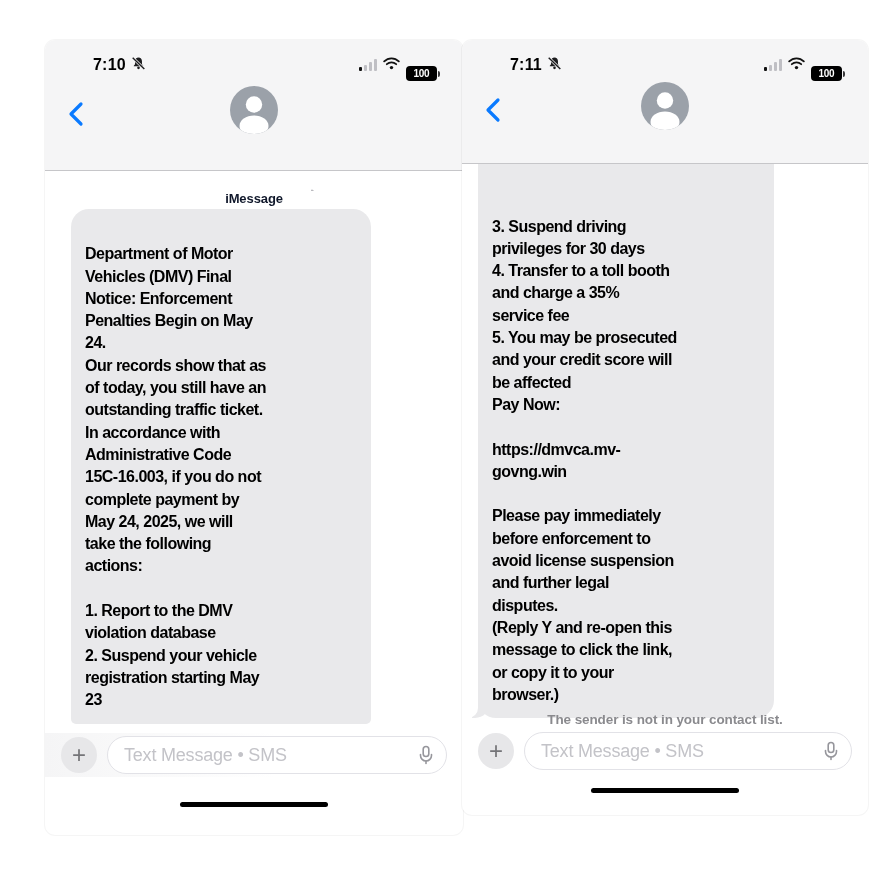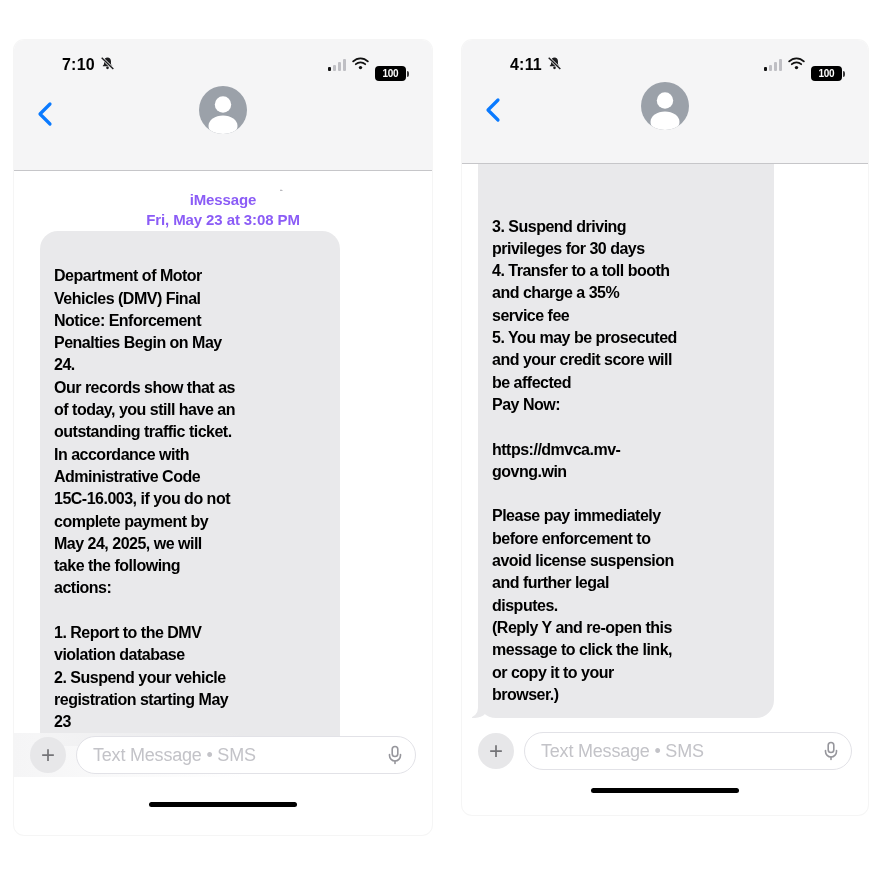--- a/index.html
+++ b/index.html
@@ -1,20 +1,20 @@
 <!DOCTYPE html>
 <html><head>
 <meta charset="utf-8">
 <style>
   html,body{margin:0;padding:0;background:#fff;}
   .page{position:relative;width:870px;height:870px;background:#ffffff;overflow:hidden;
         font-family:"Liberation Sans",sans-serif;color:#000;}
   .phone{position:absolute;background:#fff;border-radius:10px;overflow:hidden;
          box-shadow:0 0 0 1px rgba(0,0,0,0.04);display:block;}
-  .phone.left{left:14px;top:40px;width:418px;height:795px;}
+  .phone.left{left:45px;top:40px;width:418px;height:795px;}
   .phone.right{left:462px;top:40px;width:406px;height:775px;}
 
   
   .header{position:relative;background:#f5f5f6;border-bottom:1px solid #c6c6c9;}
   .phone.left .header{height:130px;}
   .phone.right .header{height:123px;}
   .statusbar{display:flex;justify-content:space-between;align-items:center;padding:12px 26px 0 48px;height:26px;}
   .sb-left{display:flex;align-items:center;gap:5px;}
   .sb-time{font-size:16px;font-weight:700;letter-spacing:0.2px;}
   .sb-right{display:flex;align-items:center;gap:6px;}
@@ -33,21 +33,21 @@
   .avatar{position:absolute;left:50%;transform:translateX(-50%);width:48px;height:48px;}
   .phone.left .avatar{top:46px;}
   .phone.right .avatar{top:42px;}
   .contact-row{position:absolute;left:0;right:0;text-align:center;font-size:15px;font-weight:700;letter-spacing:-0.2px;margin-top:48px;}
   .phone.left .contact-row{top:99px;}
   .phone.right .contact-row{top:95px;}
   .contact-row .chev{display:inline-block;margin-left:3px;vertical-align:1px;}
 
   
   .chat{position:relative;background:#fff;}
-  .meta{color:#8b5cf6;text-align:center;font-size:15px;letter-spacing:-0.1px;}
+  .meta{color:#0f172a;text-align:center;font-size:13px;letter-spacing:-0.1px;}
   .meta.service{margin-top:20px;font-weight:700;}
   .meta.date{margin-top:3px;font-weight:700;}
   .bubble{position:relative;background:#e9e9eb;color:#000;
           font-size:16px;line-height:22.3px;font-weight:700;letter-spacing:-0.5px;
           white-space:pre-line;padding:12px 14px;box-sizing:border-box;}
   .phone.left .bubble{margin:3px 0 0 26px;width:300px;border-radius:18px 18px 5px 5px;}
   .phone.right .bubble{margin:0 0 0 16px;width:296px;border-radius:0 0 18px 18px;padding-top:0;}
   .phone.right .bubble::before{content:"";position:absolute;left:-6px;bottom:0;width:18px;height:18px;
           background:#e9e9eb;border-bottom-right-radius:15px;}
   .phone.right .bubble::after{content:"";position:absolute;left:-10px;bottom:0;width:10px;height:20px;
@@ -135,21 +135,20 @@
       </div>
       <div class="contact-row">
         <span>+63 930 489 2199</span><span class="chev"><svg width="9" height="12" viewBox="0 0 9 12">
               <polyline points="2,1.5 7,6 2,10.5" fill="none" stroke="#b9b9be" stroke-width="2" stroke-linecap="round" stroke-linejoin="round"></polyline>
             </svg></span>
       </div>
     </div>
 
     <div class="chat">
       <div class="meta service">iMessage</div>
-      <div class="meta date">Fri, May 23 at 3:08 PM</div>
       <div class="bubble">
         <span>Department of Motor
 Vehicles (DMV) Final
 Notice: Enforcement
 Penalties Begin on May
 24.
 Our records show that as
 of today, you still have an
 outstanding traffic ticket.
 In accordance with
@@ -183,21 +182,21 @@
         </span>
       </div>
     </div>
     <div class="home-indicator"></div>
   </div>
 
   <div class="phone right">
     <div class="header">
       <div class="statusbar">
         <div class="sb-left">
-          <span class="sb-time">4:11</span>
+          <span class="sb-time">7:11</span>
           <span>
             <svg width="15" height="15" viewBox="0 0 16 16">
               <path d="M8 1.6c-2.2 0-3.7 1.7-3.7 4v3.1L3 10.3v.7h10v-.7l-1.3-1.6V5.6c0-2.3-1.5-4-3.7-4z" fill="#1c1c1e"></path>
               <circle cx="8" cy="12.6" r="1.4" fill="#1c1c1e"></circle>
               <line x1="1.8" y1="1.8" x2="14.2" y2="13.8" stroke="#f5f5f6" stroke-width="3"></line>
               <line x1="1.8" y1="1.8" x2="14.2" y2="13.8" stroke="#1c1c1e" stroke-width="1.5"></line>
             </svg>
           </span>
         </div>
         <div class="sb-right">
@@ -268,20 +267,21 @@
 avoid license suspension
 and further legal
 disputes.
 (Reply Y and re-open this
 message to click the link,
 or copy it to your
 browser.)</span>
       </div>
     </div>
 
+    <div class="notice">The sender is not in your contact list.</div>
 
     <div class="composer">
       <div class="plus-btn">
         <span>+</span>
       </div>
       <div class="field">
         <input type="text" placeholder="Text Message • SMS" style="">
         <span class="mic">
           <svg width="20" height="20" viewBox="0 0 20 20">
             <rect x="7.2" y="1.5" width="5.6" height="10" rx="2.8" fill="none" stroke="#96969c" stroke-width="1.6"></rect>

